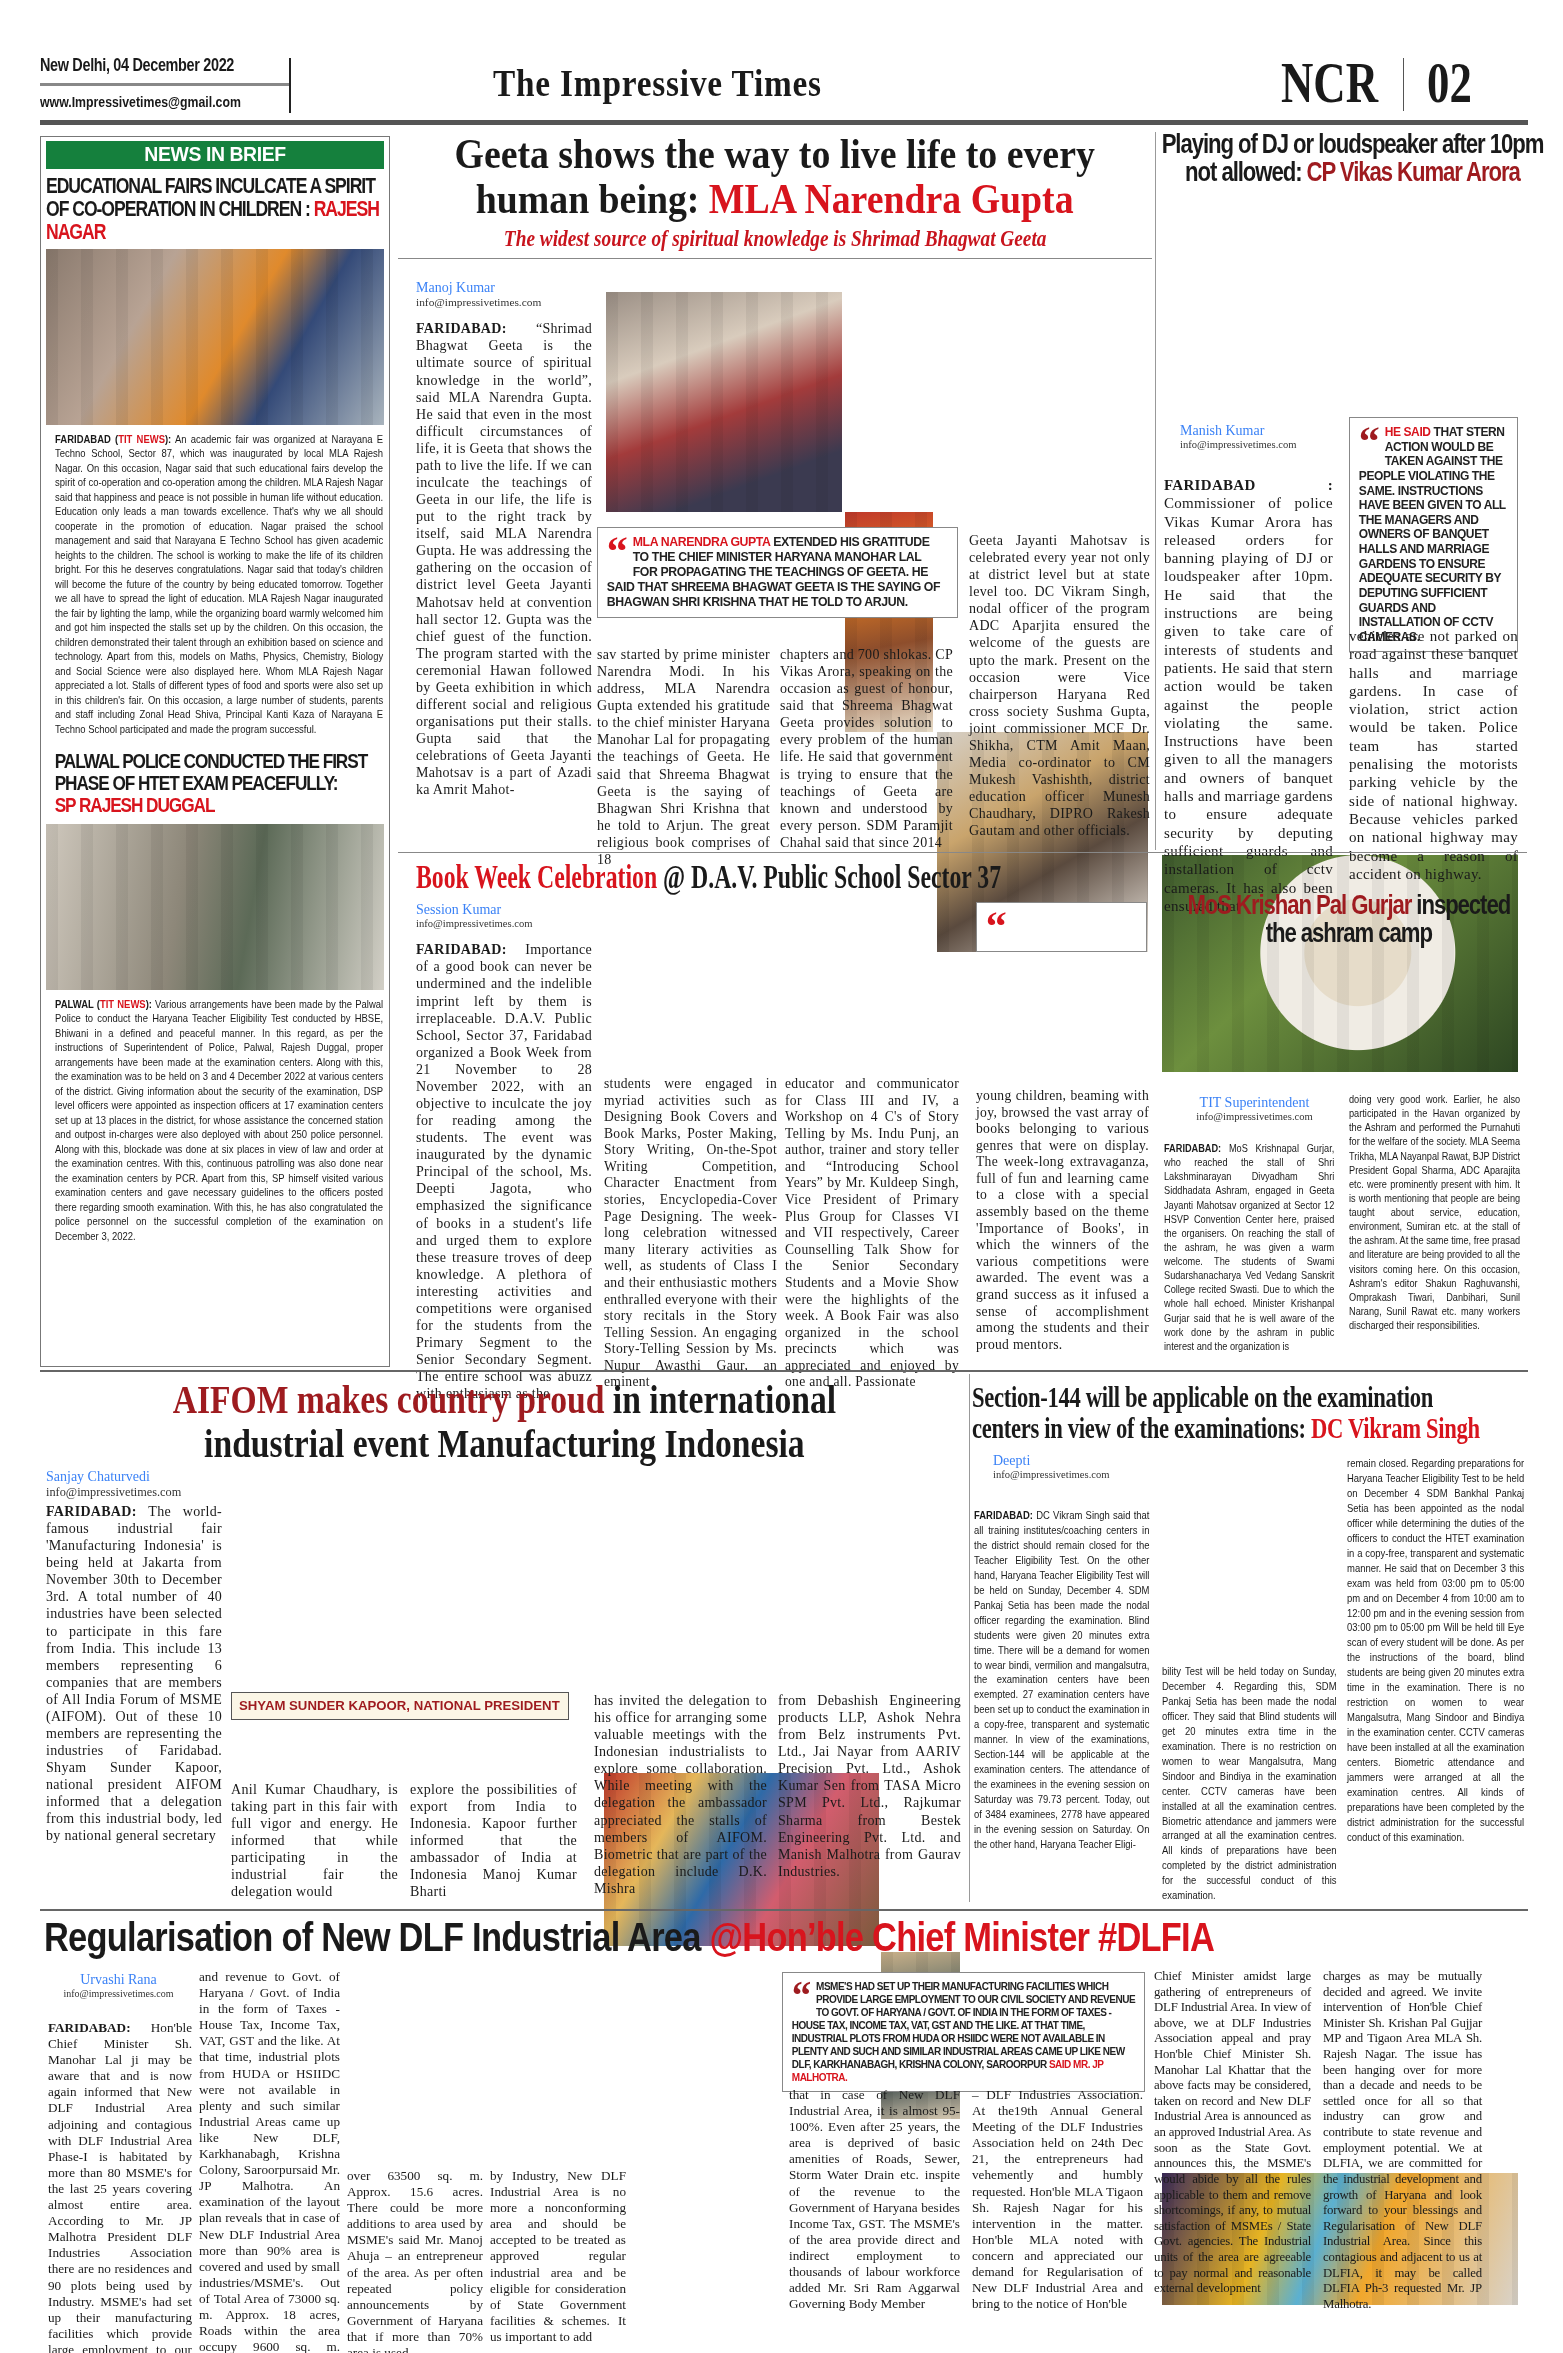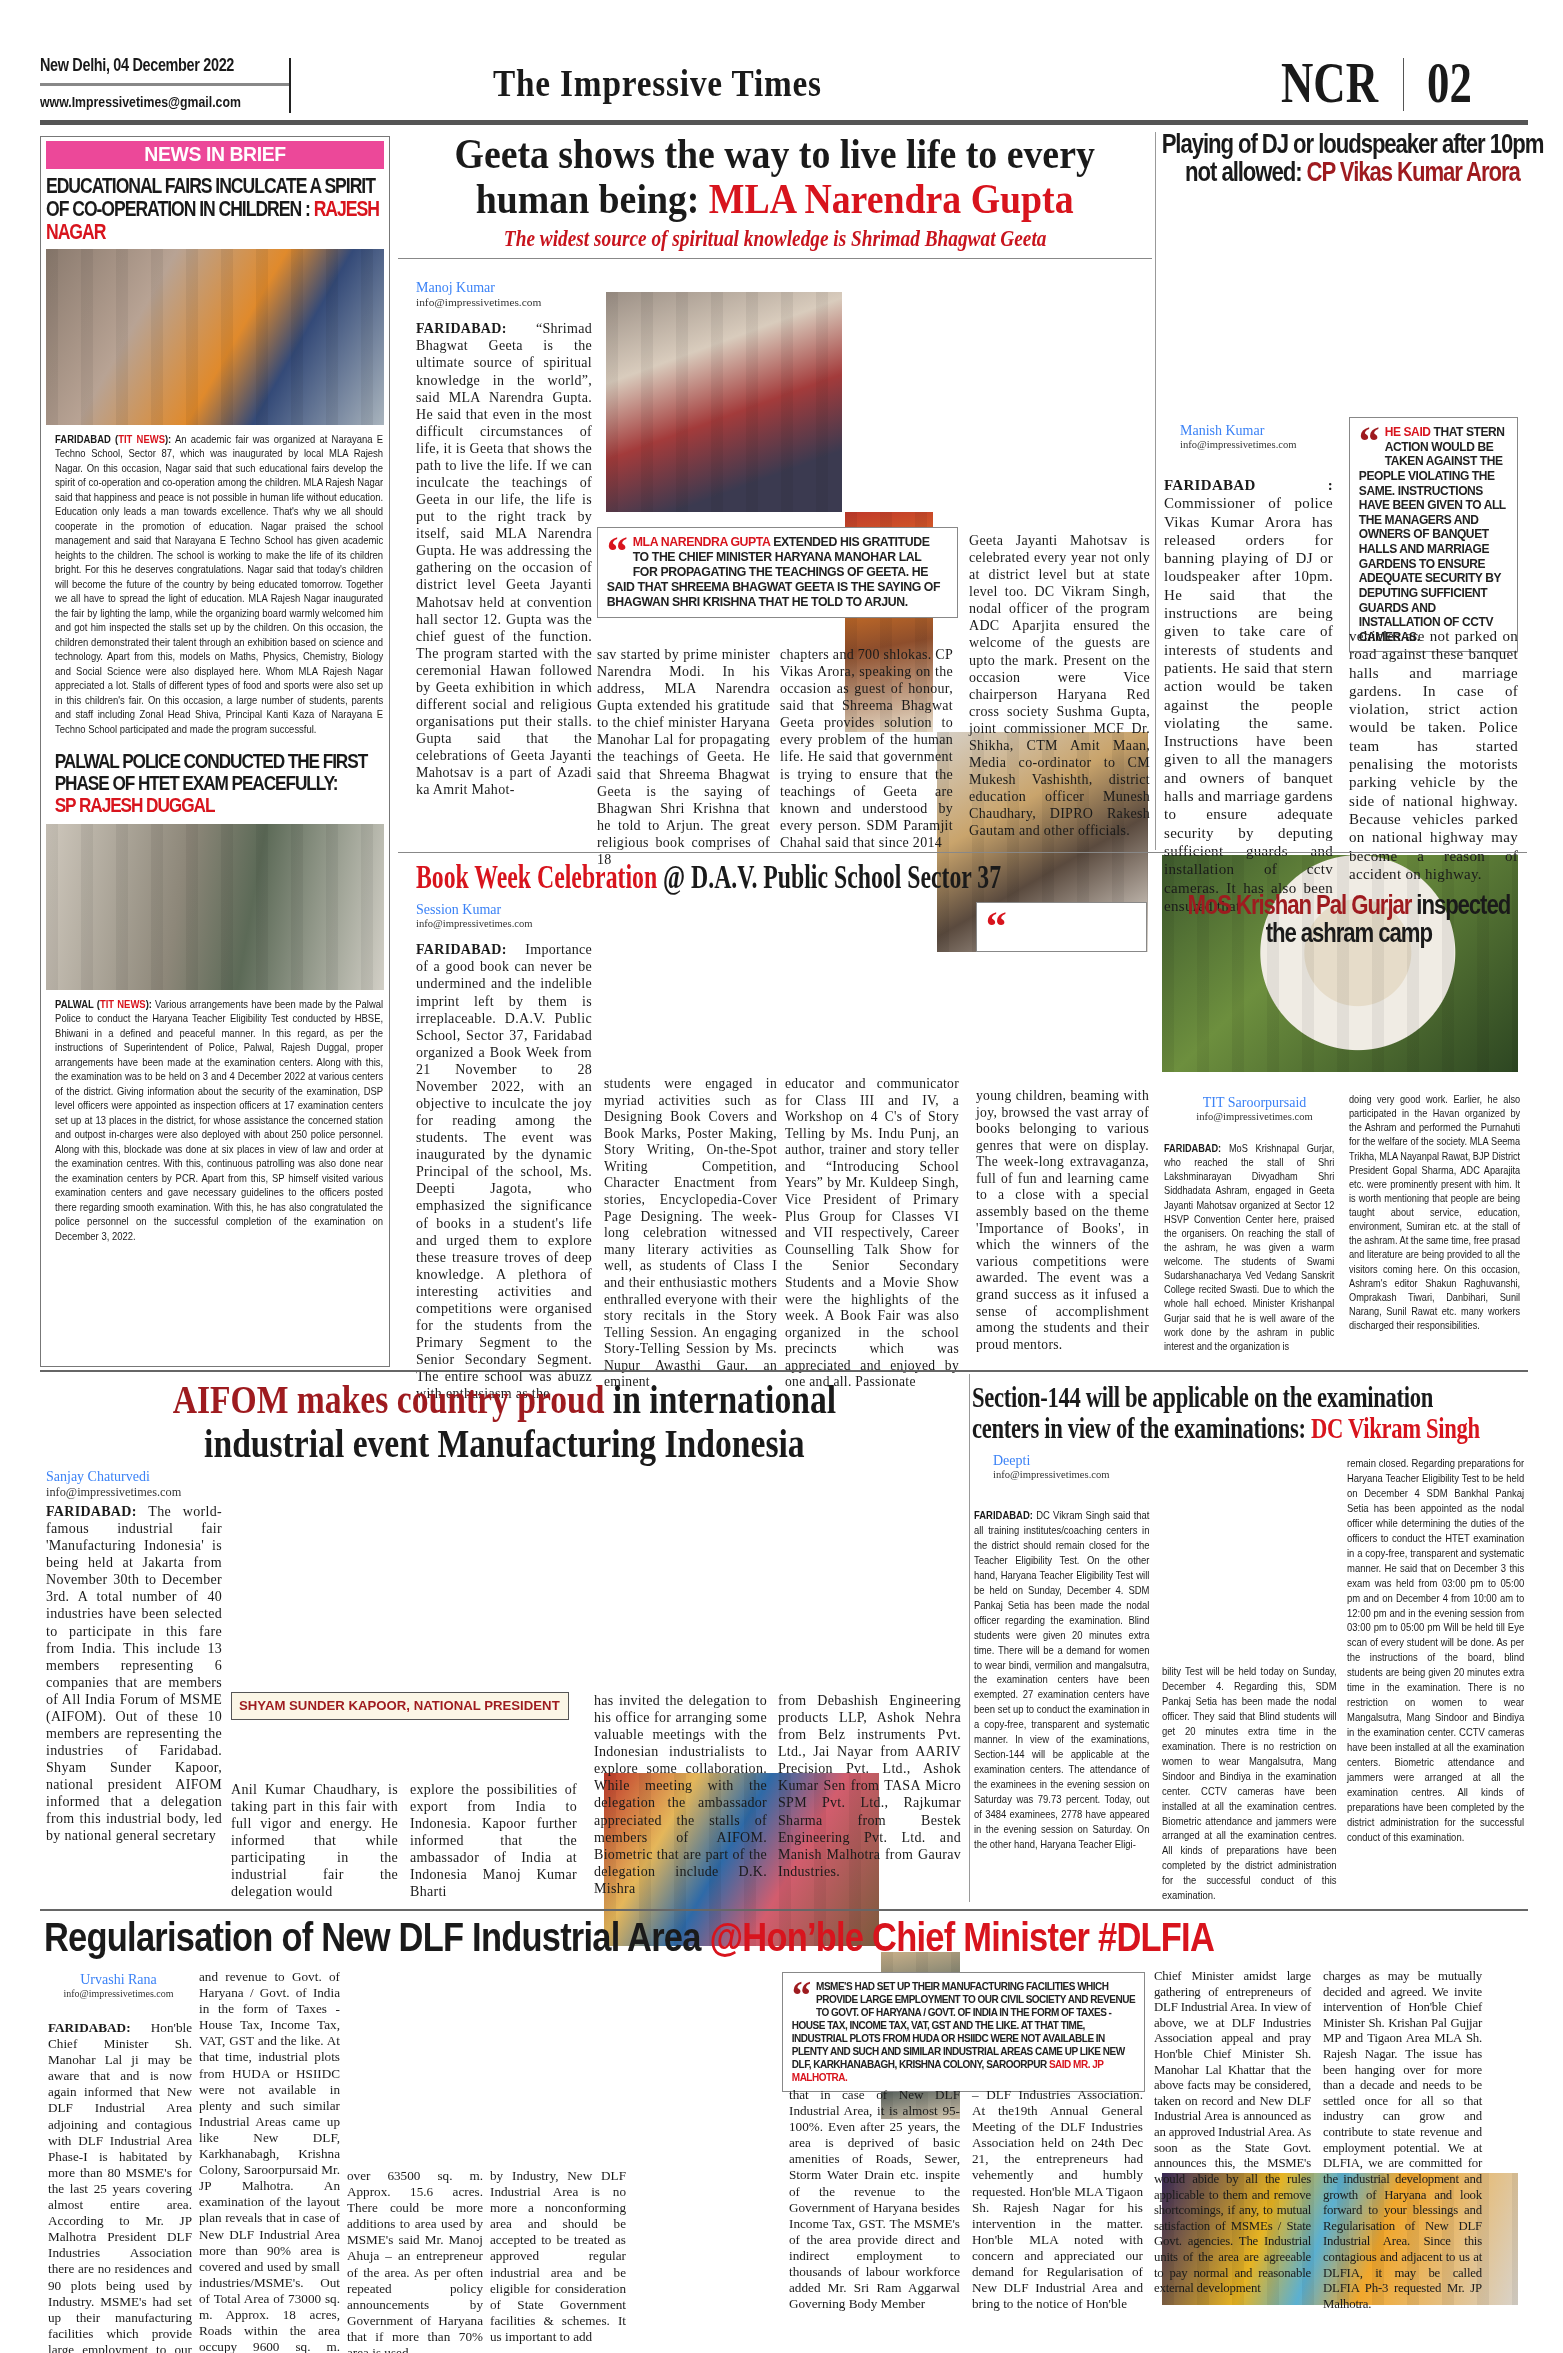--- a/index.html
+++ b/index.html
@@ -10,21 +10,21 @@
   .mh-rule{height:2.6px;background:#888;margin:7px 0}
   .mh-web{font-family:"Liberation Sans",sans-serif;font-weight:bold;font-size:15px;transform:scaleX(.82);transform-origin:left;white-space:nowrap}
   .mh-vline{left:289px;top:58px;width:1.8px;height:55px;background:#222}
   .mh-title{left:493px;top:62px;font-family:"Liberation Serif",serif;font-weight:bold;font-size:37px;letter-spacing:0.9px;transform:scaleX(.9);transform-origin:left}
   .mh-ncr{left:1281px;top:55px;font-family:"Liberation Serif",serif;font-weight:bold;font-size:56px;transform:scaleX(.8);transform-origin:left;line-height:1}
   .mh-sep{left:1403px;top:58px;width:0.9px;height:53px;background:#555}
   .mh-page{left:1427px;top:55px;font-family:"Liberation Serif",serif;font-weight:bold;font-size:56px;transform:scaleX(.8);transform-origin:left;line-height:1}
   .top-rule{left:40px;top:120px;width:1488px;height:5.3px;background:#555}
 
   .box{border:1.8px solid #777}
-  .nib-bar{background:#ec4899;color:#fff;font-family:"Liberation Sans",sans-serif;font-weight:bold;text-align:center;font-size:19.4px;padding:2.6px 0;letter-spacing:-0.4px}
+  .nib-bar{background:#15803d;color:#fff;font-family:"Liberation Sans",sans-serif;font-weight:bold;text-align:center;font-size:19.4px;padding:2.6px 0;letter-spacing:-0.4px}
   .cond{font-family:"Liberation Sans",sans-serif;font-weight:bold;letter-spacing:-1.3px;line-height:1.05;transform-origin:left}
   .red{color:#d8141d}
   .dred{color:#9e1b1f}
   .photo{background:linear-gradient(135deg,#7a6b5d,#b59a7a 40%,#5d6f82 70%,#c8b59b);position:relative;overflow:hidden}
   .photo::after{content:"";position:absolute;inset:0;background:repeating-linear-gradient(90deg,rgba(0,0,0,.06) 0 12.3px,transparent 12.3px 35px)}
   .small-sans{font-family:"Liberation Sans",sans-serif;font-size:11px;line-height:1.32;transform:scaleX(.86);transform-origin:left;text-align:justify}
   .body-serif{font-family:"Liberation Serif",serif;font-size:14px;line-height:1.22;text-align:justify;letter-spacing:0.3px}
   .byline{font-family:"Liberation Serif",serif;font-size:14px;color:#3b82f6}
   .byline-mail{font-family:"Liberation Serif",serif;font-size:11.4px;color:#333}
   .headline-serif{font-family:"Liberation Serif",serif;font-weight:bold;line-height:1.08;transform-origin:left;white-space:nowrap}
@@ -137,21 +137,21 @@
   <span class="qmark" style="font-size:42px">“</span>
 </div>
 <div class="abs body-serif" style="left:976px;top:1088px;width:173px;font-size:13.6px">young children, beaming with joy, browsed the vast array of books belonging to various genres that were on display. The week-long extravaganza, full of fun and learning came to a close with a special assembly based on the theme 'Importance of Books', in which the winners of the various competitions were awarded. The event was a grand success as it infused a sense of accomplishment among the students and their proud mentors.</div>
 
 <div class="abs cond" style="left:1161px;top:891px;width:458px;font-size:27px;text-align:center;transform:scaleX(.82)">
   <div><span class="dred">MoS Krishan Pal Gurjar</span> <span>inspected</span></div>
   <div>the ashram camp</div>
 </div>
 <div class="abs photo" style="left:1162px;top:956px;width:356px;height:132px;background:linear-gradient(110deg,#3b2a5a,#e7b422 30%,#5bb0d1 45%,#f1a72c 60%,#d9d3cb)"></div>
 <div class="abs" style="left:1171px;top:1095px;width:167px;text-align:center">
-  <div class="byline">TIT Saroorpursaid</div>
+  <div class="byline">TIT Superintendent</div>
   <div class="byline-mail" style="font-size:10.6px">info@impressivetimes.com</div>
 </div>
 <div class="abs small-sans" style="left:1164px;top:1141px;width:198px;font-size:10.7px">
   <b>FARIDABAD:</b> <span>MoS Krishnapal Gurjar, who reached the stall of Shri Lakshminarayan Divyadham Shri Siddhadata Ashram, engaged in Geeta Jayanti Mahotsav organized at Sector 12 HSVP Convention Center here, praised the organisers. On reaching the stall of the ashram, he was given a warm welcome. The students of Swami Sudarshanacharya Ved Vedang Sanskrit College recited Swasti. Due to which the whole hall echoed. Minister Krishanpal Gurjar said that he is well aware of the work done by the ashram in public interest and the organization is</span>
 </div>
 <div class="abs small-sans" style="left:1349px;top:1092px;width:199px;font-size:10.7px">doing very good work. Earlier, he also participated in the Havan organized by the Ashram and performed the Purnahuti for the welfare of the society. MLA Seema Trikha, MLA Nayanpal Rawat, BJP District President Gopal Sharma, ADC Aparajita etc. were prominently present with him. It is worth mentioning that people are being taught about service, education, environment, Sumiran etc. at the stall of the ashram. At the same time, free prasad and literature are being provided to all the visitors coming here. On this occasion, Ashram's editor Shakun Raghuvanshi, Omprakash Tiwari, Danbihari, Sunil Narang, Sunil Rawat etc. many workers discharged their responsibilities.</div>
 
 <div class="abs hrule" style="left:40px;top:1370px;width:1488px;height:1.8px;background:#666"></div>
 
 <div class="abs headline-serif" style="left:46px;top:1377px;font-size:41px;transform:scaleX(.82);width:1118px;text-align:center">

